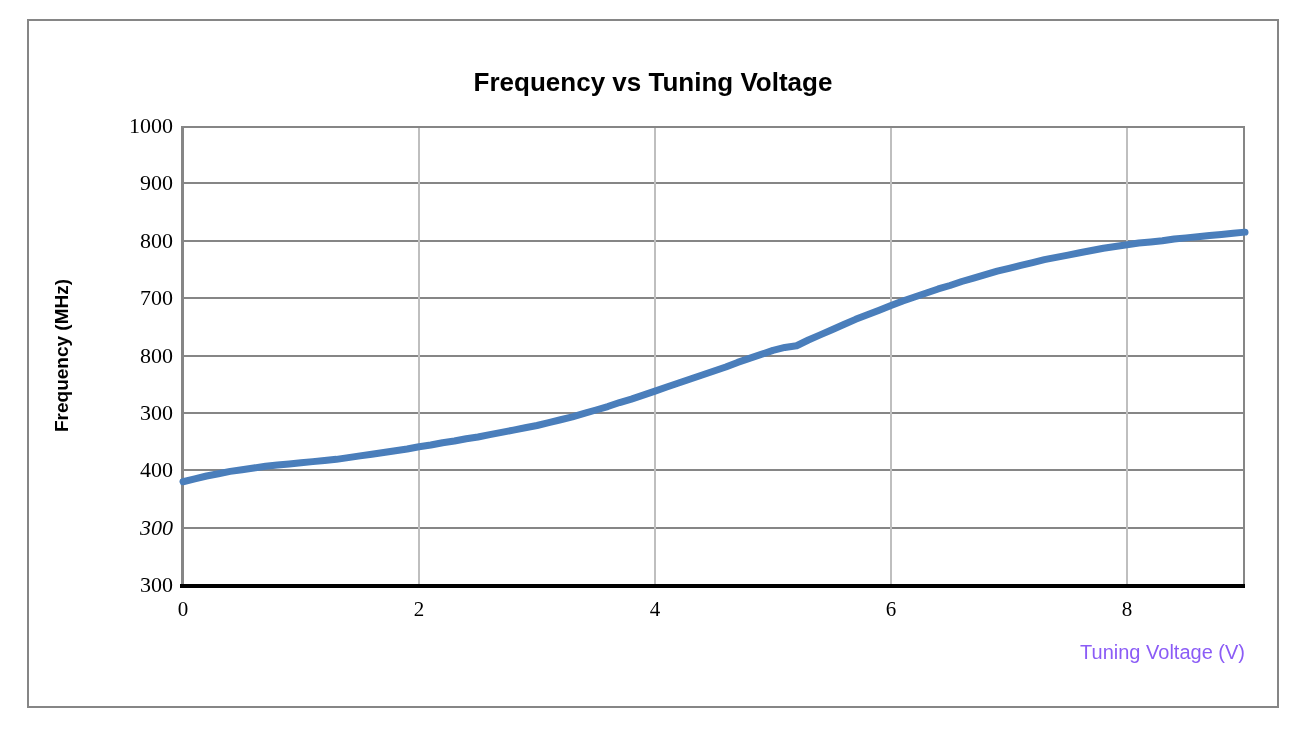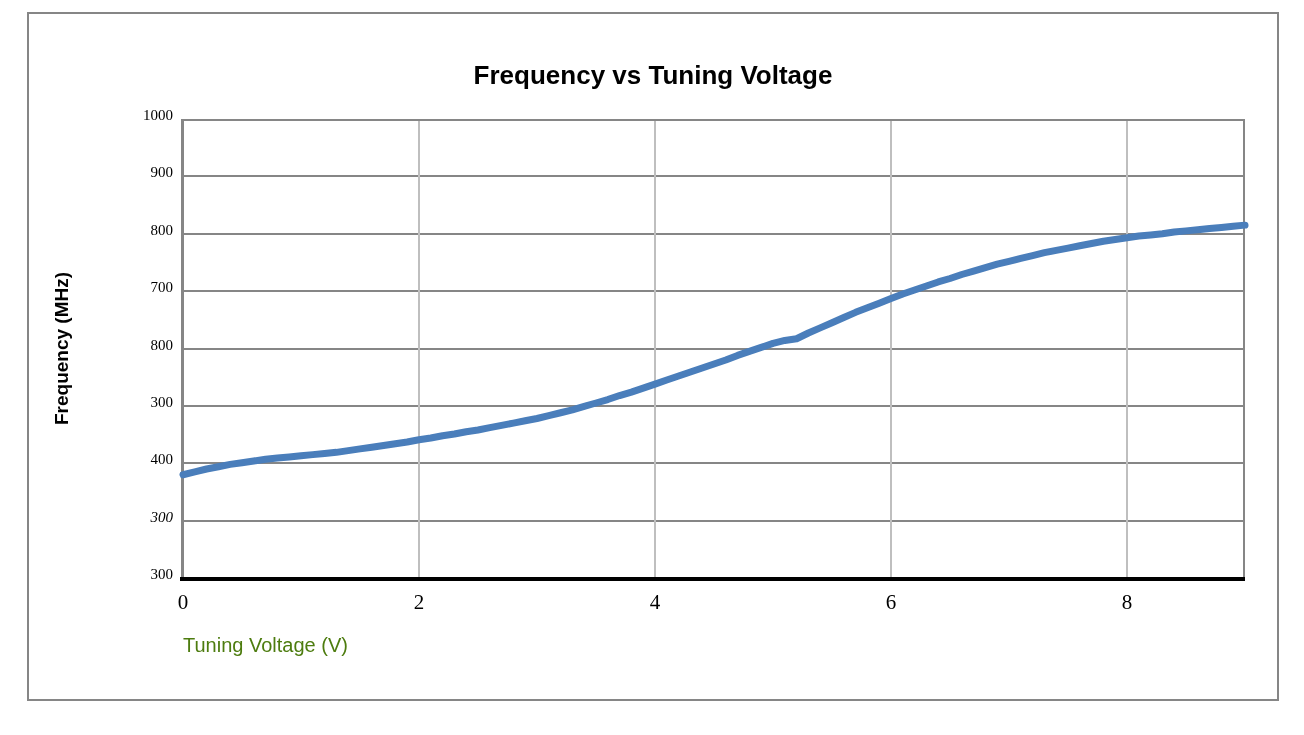--- a/index.html
+++ b/index.html
@@ -10,21 +10,21 @@
   body {
     width: 1304px;
     height: 735px;
     font-family: "Liberation Sans", sans-serif;
     overflow: hidden;
   }
 
   #chart-frame {
     position: absolute;
     left: 27px;
-    top: 12px;
+    top: 19px;
     width: 1252px;
     height: 689px;
     border: 2px solid #868686;
     background: #ffffff;
     box-sizing: border-box;
   }
 
   
   #chart-title {
     position: absolute;
@@ -107,21 +107,21 @@
     height: 100%;
     overflow: visible;
   }
 
   
   .ytick {
     position: absolute;
     right: 0;
     width: 70px;
     text-align: right;
-    font-size: 15px;
+    font-size: 22px;
     color: #000000;
     font-family: "Liberation Serif", serif;
     line-height: 1;
   }
   #ytick-layer {
     position: absolute;
     left: 74px;  
     top: 105px;
     width: 70px;
     height: 459px;
@@ -159,23 +159,23 @@
     font-size: 19px;
     font-weight: bold;
     color: #000000;
     font-family: "Liberation Sans", sans-serif;
   }
   #xlabel {
     position: absolute;
     left: 154px;
     top: 620px;
     width: 1062px;
-    text-align: left;
+    text-align: right;
     font-size: 20px;
-    color: #4d7c0f;
+    color: #8b5cf6;
     font-family: "Liberation Sans", sans-serif;
   }
 </style>
 </head>
 <body>
 
 <div id="chart-frame">
 
   <div id="chart-title">Frequency vs Tuning Voltage</div>
 

